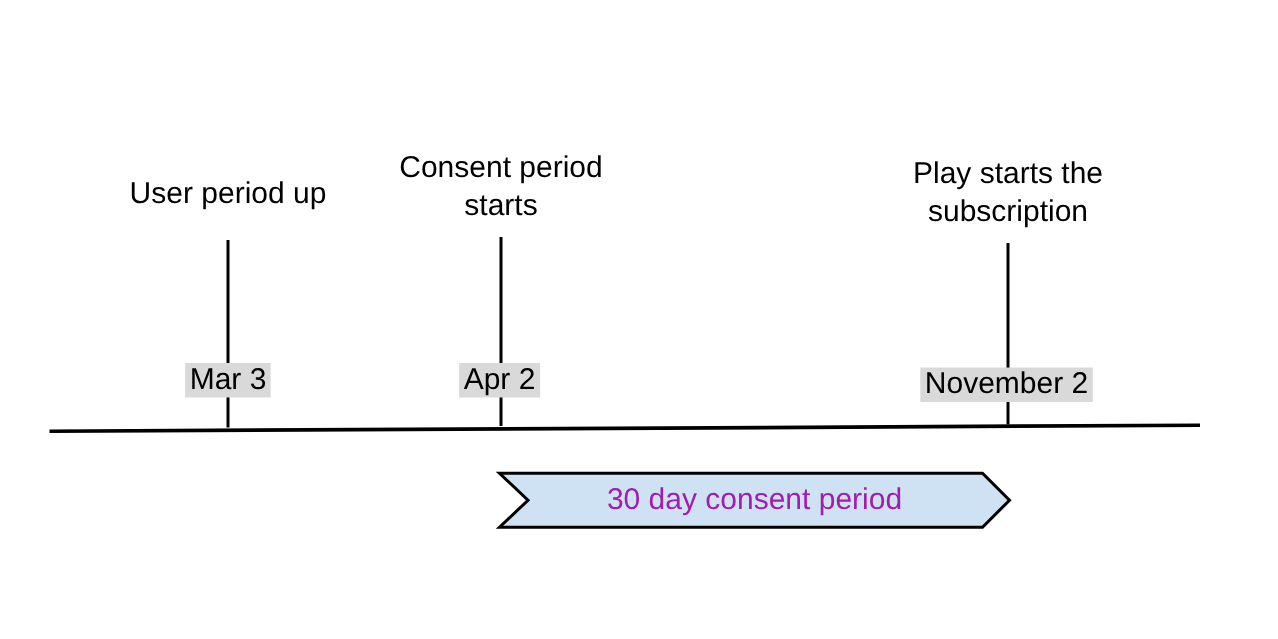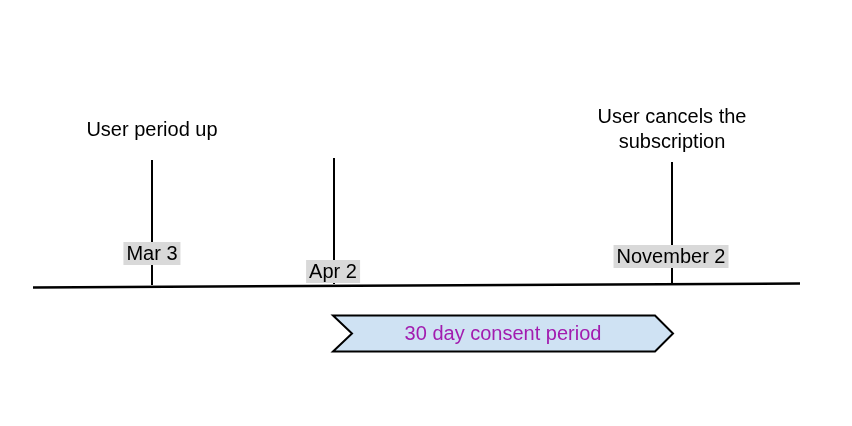--- a/index.html
+++ b/index.html
@@ -49,21 +49,21 @@
     transform: translateX(-50%);
     font-size: 20px;
     line-height: 23px;
     height: 23px;
     padding: 0 3px;
     background: #d9d9d9;
     color: #000000;
     white-space: nowrap;
   }
   .date-signup  { left: 152px; top: 242px; }
-  .date-consent { left: 333px; top: 242px; margin-top: 18px; }
+  .date-consent { left: 333px; top: 242px; }
   .date-cancel  { left: 671px; top: 245px; }
   .banner-label {
     position: absolute;
     left: 333px;
     top: 315px;
     width: 340px;
     height: 37px;
     display: flex;
     align-items: center;
     justify-content: center;
@@ -80,22 +80,23 @@
   <svg class="gfx" width="852" height="426" viewBox="0 0 852 426">
     <line class="axis" x1="33" y1="287.5" x2="800" y2="283.5"></line>
     <line class="evline" x1="152" y1="160" x2="152" y2="285"></line>
     <line class="evline" x1="334" y1="158" x2="334" y2="284"></line>
     <line class="evline" x1="672" y1="162" x2="672" y2="283"></line>
     <polygon class="banner-shape" points="333,315.5 655,315.5 673,333.5 655,351.5 333,351.5 352,333.5" fill="#cfe2f3"></polygon>
   </svg>
 
   <div class="title title-signup">User period up</div>
 
+  <div class="title title-consent">Consent period starts</div>
 
-  <div class="title title-cancel">User cancels the subscription</div>
+  <div class="title title-cancel">Play starts the subscription</div>
 
   <div class="date-label date-signup">Mar 3</div>
 
   <div class="date-label date-consent">Apr 2</div>
 
   <div class="date-label date-cancel">November 2</div>
 
   <div class="banner-label">30 day consent period</div>
 
 </div>

